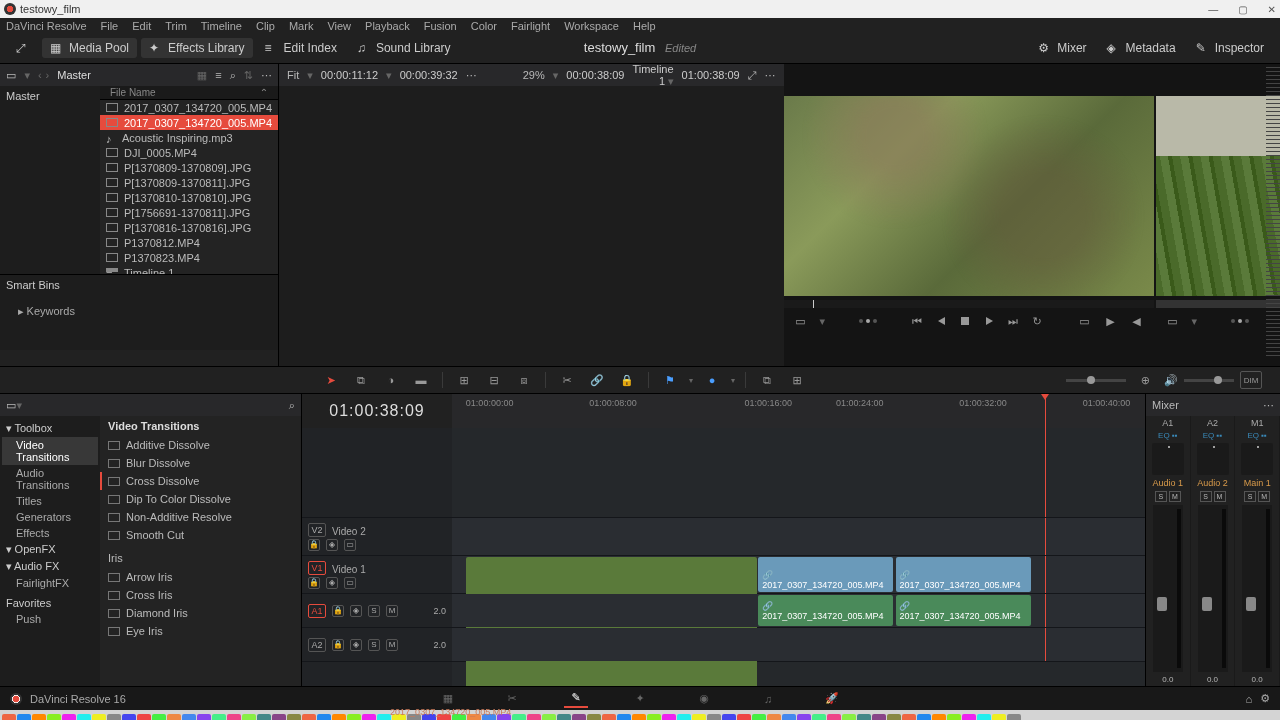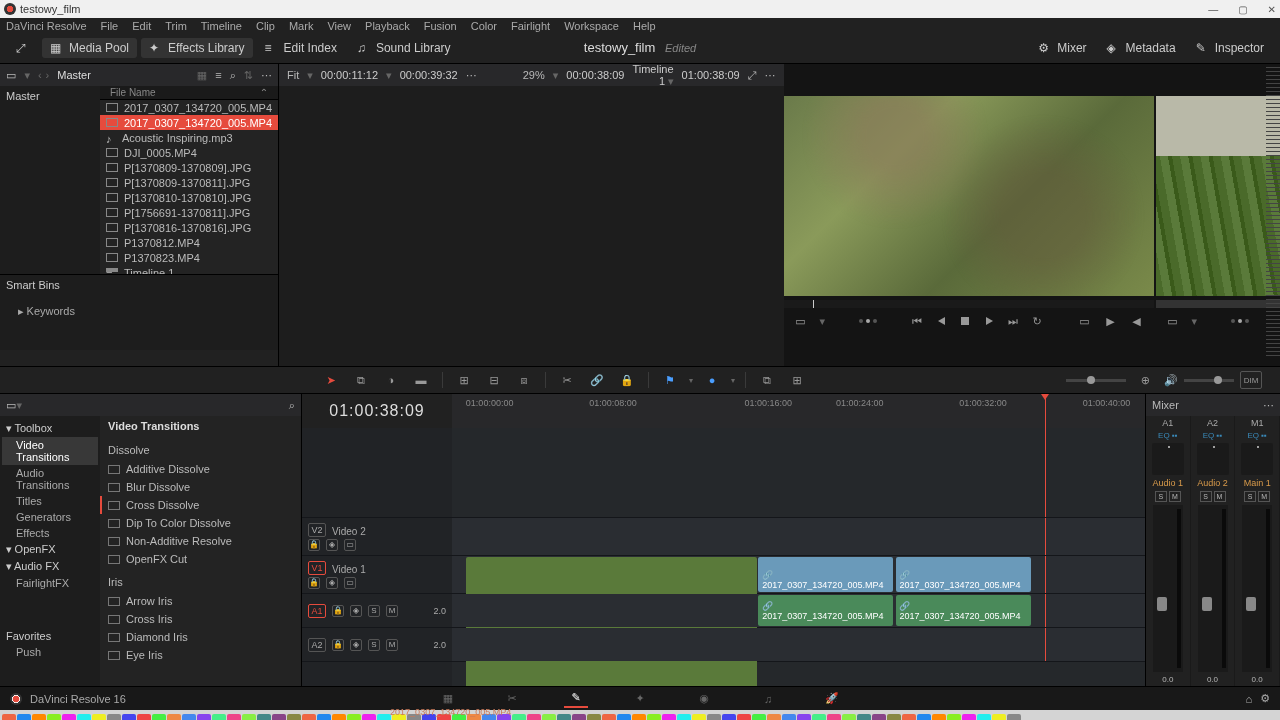--- a/index.html
+++ b/index.html
@@ -60,21 +60,21 @@
 .tool-sep{width:1px;height:16px;background:#3a3a3a;margin:0 2px}
 .tool.blue{color:#4a9eff}
 .lower{display:flex;height:292px;background:#1d1d1d}
 .fx{width:302px;background:#212121;border-right:1px solid #000;display:flex;flex-direction:column}
 .fx-head{height:22px;background:#28282a;display:flex;align-items:center;padding:0 6px}
 .fx-body{flex:1;display:flex}
 .fx-tree{width:100px;background:#1d1d1d;padding:4px 2px;font-size:11px}
 .fx-tree .cat{padding:2px 4px;color:#ccc}
 .fx-tree .sub{padding:2px 4px 2px 14px;color:#aaa}
 .fx-tree .sub.sel{background:#383838;color:#fff}
-.fx-tree .fav{margin-top:37px}
+.fx-tree .fav{margin-top:4px}
 .fx-list{flex:1;background:#232323;overflow:hidden}
 .fx-grp-hdr{padding:4px 8px;font-size:11px;color:#ddd;font-weight:bold}
 .fx-sub-hdr{padding:4px 8px;font-size:11px;color:#bbb;margin-top:4px}
 .fx-item{height:18px;display:flex;align-items:center;padding:0 8px;gap:6px;font-size:11px;color:#bbb}
 .fx-item .ico{width:12px;height:9px;border:1px solid #777;display:inline-block}
 .fx-item.hl{border-left:2px solid #e64b3d;padding-left:6px}
 .timeline{flex:1;display:flex;flex-direction:column;background:#1d1d1d}
 .tl-head{height:34px;display:flex;align-items:center;background:#212121}
 .tl-tc{width:150px;text-align:center;font-size:16px;color:#ddd;letter-spacing:1px}
 .tl-ruler{flex:1;height:34px;position:relative;background:#28282a;font-size:9px;color:#888}
@@ -429,21 +429,20 @@
           <div class="sub">Generators</div>
           <div class="sub">Effects</div>
           <div class="cat">▾ OpenFX</div>
           <div class="cat">▾ Audio FX</div>
           <div class="sub">FairlightFX</div>
           <div class="cat fav">Favorites</div>
           <div class="sub">Push</div>
         </div>
       <div class="fx-list" id="fx-list">
           <div class="fx-grp-hdr">Video Transitions</div>
-          <div class="fx-sub-hdr">Dissolve</div>
           <div class="fx-item">
             <span class="ico"></span>
             <span>Additive Dissolve</span>
           </div>
           <div class="fx-item">
             <span class="ico"></span>
             <span>Blur Dissolve</span>
           </div>
           <div class="fx-item hl">
             <span class="ico"></span>
@@ -452,21 +451,21 @@
           <div class="fx-item">
             <span class="ico"></span>
             <span>Dip To Color Dissolve</span>
           </div>
           <div class="fx-item">
             <span class="ico"></span>
             <span>Non-Additive Resolve</span>
           </div>
           <div class="fx-item">
             <span class="ico"></span>
-            <span>OpenFX Cut</span>
+            <span>Smooth Cut</span>
           </div>
           <div class="fx-sub-hdr">Iris</div>
           <div class="fx-item">
             <span class="ico"></span>
             <span>Arrow Iris</span>
           </div>
           <div class="fx-item">
             <span class="ico"></span>
             <span>Cross Iris</span>
           </div>

